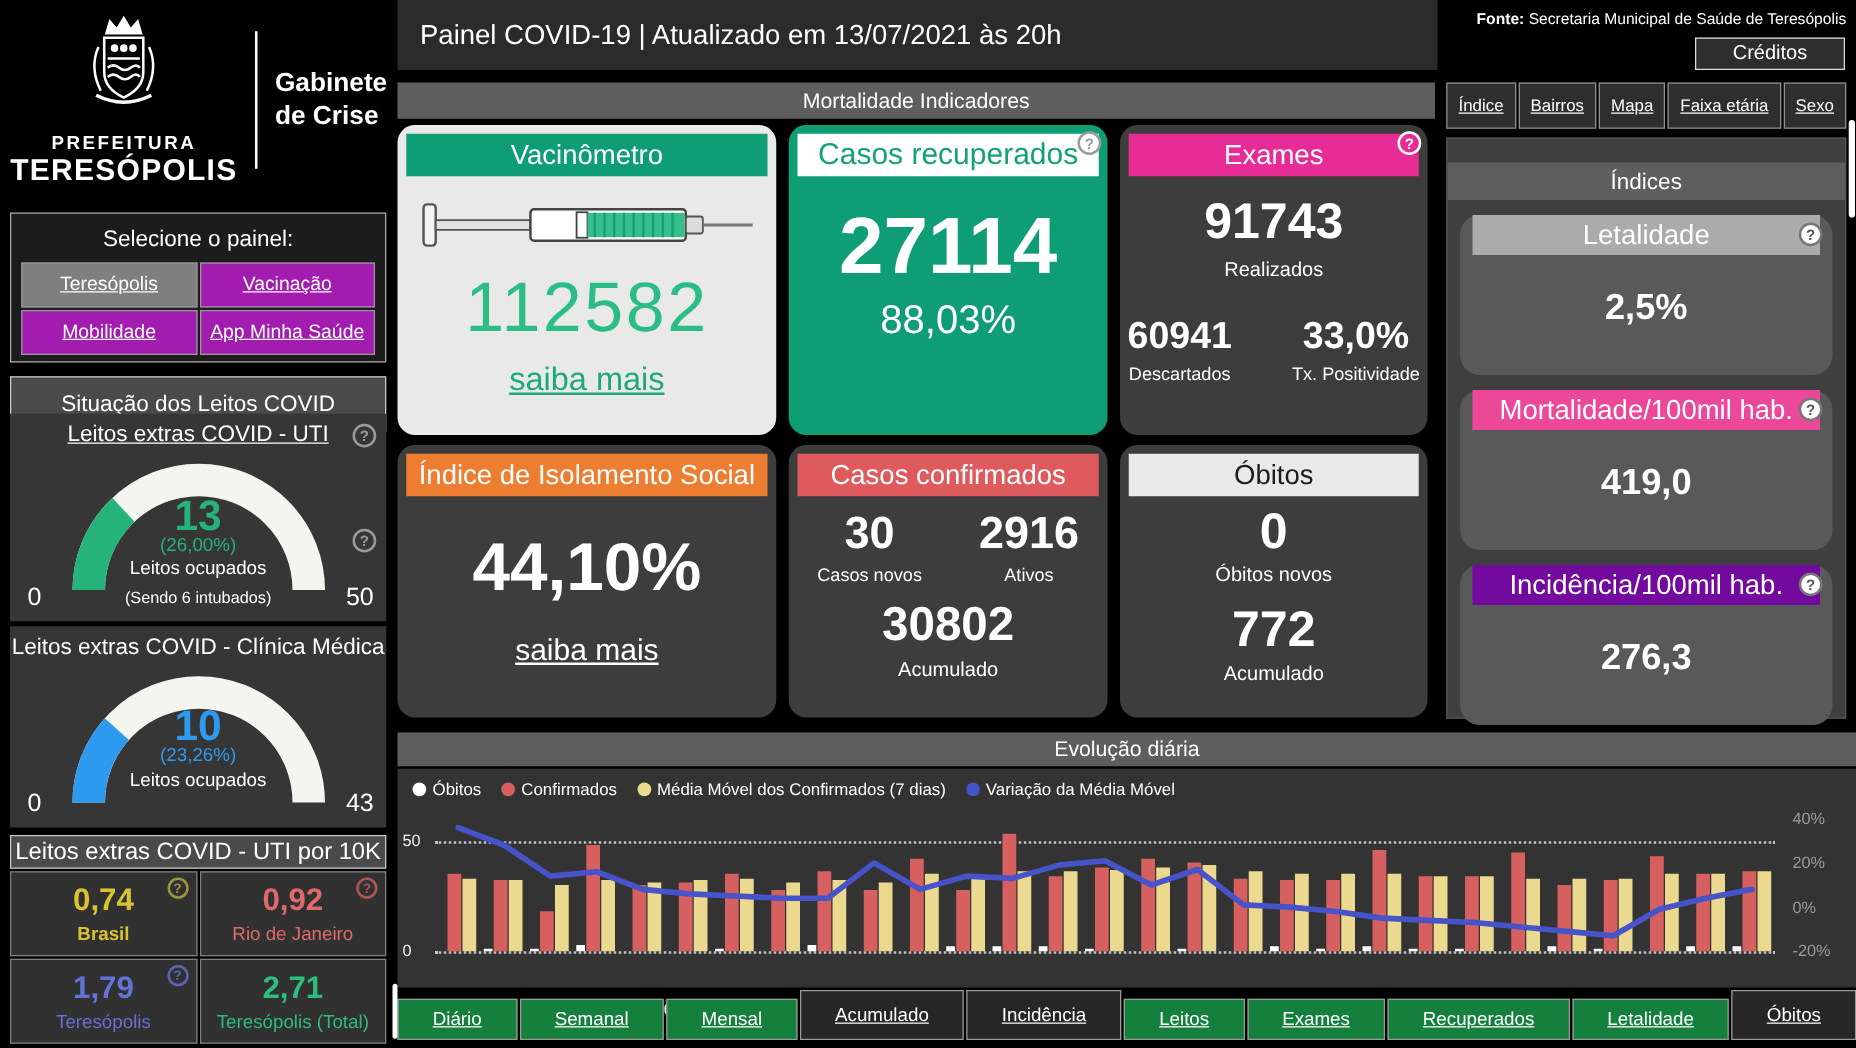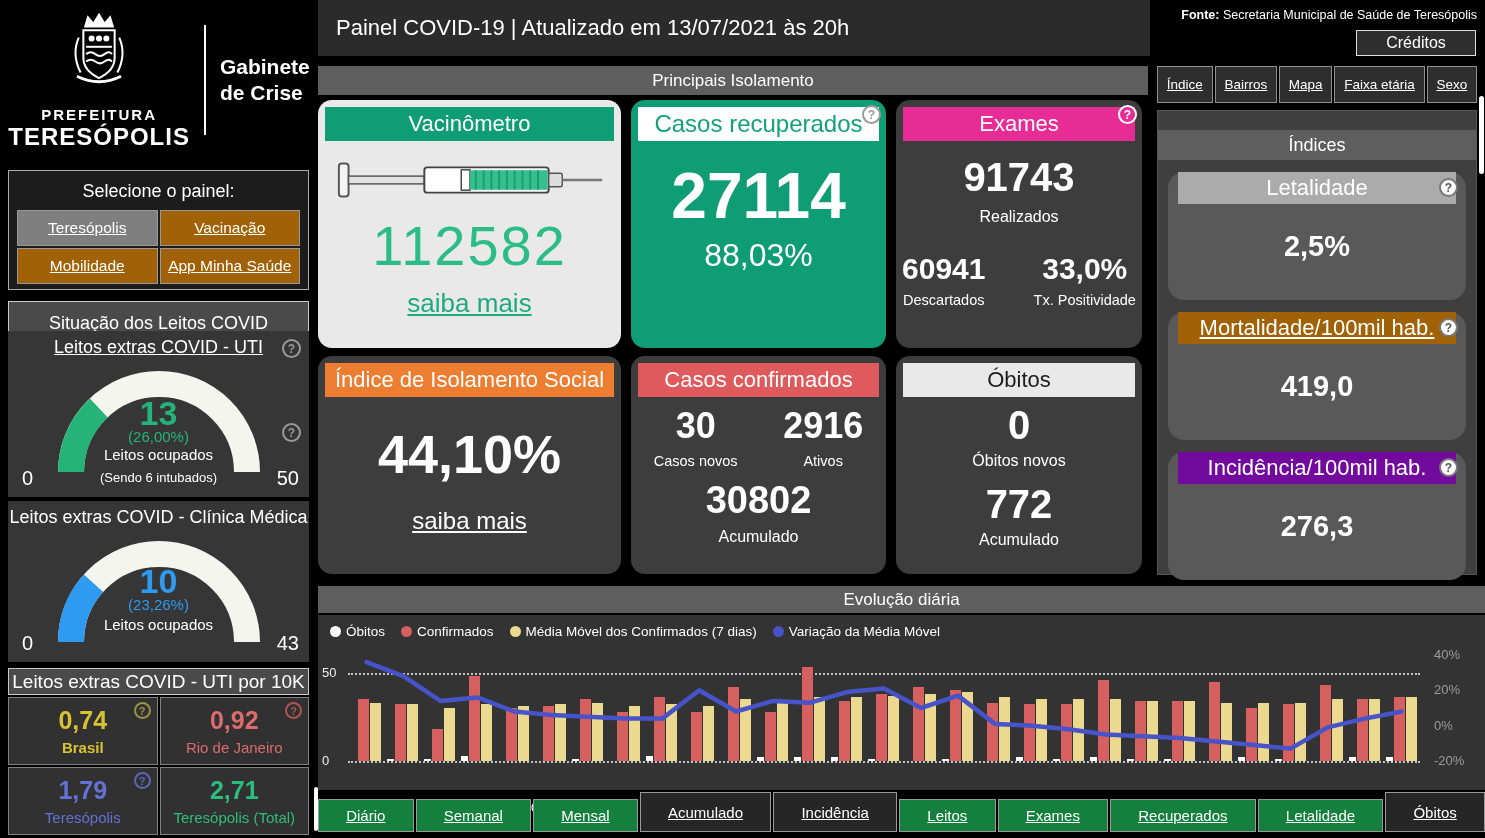--- a/index.html
+++ b/index.html
@@ -14,21 +14,21 @@
   .logo-wrap { left:0; top:8; width:318px; height:160px; display:flex; align-items:center; justify-content:center; gap:14px; }
   .crest-col { display:flex; flex-direction:column; align-items:center; }
   .crest-col .org { font-size:15px; letter-spacing:2px; font-weight:bold; margin-top:4px; }
   .crest-col .city { font-size:24px; letter-spacing:1px; font-weight:bold; }
   .logo-divider { width:2px; height:110px; background:#fff; }
   .gabinete { font-size:21px; font-weight:bold; line-height:1.25; }
 
   .selector { left:8px; top:170px; width:301px; height:120px; border:1px solid #aaa; background:#1c1c1c; padding:6px 8px; }
   .selector-title { text-align:center; font-size:18px; padding:4px 0 8px; }
   .selector-grid { display:grid; grid-template-columns:1fr 1fr; gap:2px; }
-  .sel-btn { border:1px solid #999; background:#a16207; height:36px; display:flex; align-items:center; justify-content:center; font-size:15.5px; cursor:pointer; }
+  .sel-btn { border:1px solid #999; background:#a21caf; height:36px; display:flex; align-items:center; justify-content:center; font-size:15.5px; cursor:pointer; }
   .sel-btn span { text-decoration:underline; }
   .sel-btn.active { background:#7f7f7f; }
 
   .section-bar { background:#5e5e5e; color:#fff; display:flex; align-items:center; justify-content:center; font-size:17px; }
   .bar-bordered { border:1px solid #c9c9c9; background:#4a4a4a; }
 
   .gauge-card { left:8px; width:301px; background:#363636; }
   .gauge-title { text-align:center; font-size:18px; padding-top:6px; }
   .gauge-box { position:relative; width:100%; height:calc(100% - 30px); }
   .gauge-box svg { position:absolute; left:50%; transform:translateX(-50%); top:4px; }
@@ -223,21 +223,21 @@
       <div class="p10-val" style="color:#6472d6;">1,79</div>
       <div class="p10-lab" style="color:#6472d6;">Teresópolis</div>
     </div>
     <div class="p10-cell">
       <div class="p10-val" style="color:#2cbe7d;">2,71</div>
       <div class="p10-lab" style="color:#2cbe7d;">Teresópolis (Total)</div>
     </div>
   </div>
 
   <div class="abs title-bar">Painel COVID-19 | Atualizado em 13/07/2021 às 20h</div>
-  <div class="abs section-bar principais">Principais Isolamento</div>
+  <div class="abs section-bar principais">Mortalidade Indicadores</div>
 
   <div class="abs cards-row" style="top:100px; height:248px;">
     <div class="card vac">
       <div class="card-hdr">Vacinômetro</div>
       <svg width="272" height="62" viewBox="0 0 280 60" style="display:block; margin:8px auto 0;">
         <rect x="5" y="13" width="10" height="34" rx="3" fill="#f4f4f4" stroke="#555" stroke-width="2"></rect>
         <rect x="15" y="26" width="78" height="8" fill="#e2e2e2" stroke="#555" stroke-width="1.5"></rect>
         <rect x="93" y="17" width="128" height="26" rx="3" fill="#fff" stroke="#444" stroke-width="2"></rect>
         <rect x="131" y="19.5" width="9" height="21" fill="#fff" stroke="#444" stroke-width="1.5"></rect>
         <rect x="140" y="20" width="80" height="20" fill="#36be8c"></rect>
@@ -340,21 +340,21 @@
   </div>
 
   <div class="abs indices-panel">
     <div class="section-bar indices-hdr">Índices</div>
     <div class="icard">
       <div class="icard-hdr" style="background:#ababab; color:#fff;">Letalidade</div>
       <span class="help">?</span>
       <div class="icard-val">2,5%</div>
     </div>
     <div class="icard">
-      <div class="icard-hdr" style="background:#a16207; color:#fff;text-decoration:underline;">Mortalidade/100mil hab.</div>
+      <div class="icard-hdr" style="background:#ec4899; color:#fff;">Mortalidade/100mil hab.</div>
       <span class="help">?</span>
       <div class="icard-val">419,0</div>
     </div>
     <div class="icard">
       <div class="icard-hdr" style="background:#730a9e; color:#fff;">Incidência/100mil hab.</div>
       <span class="help">?</span>
       <div class="icard-val">276,3</div>
     </div>
   </div>
 

